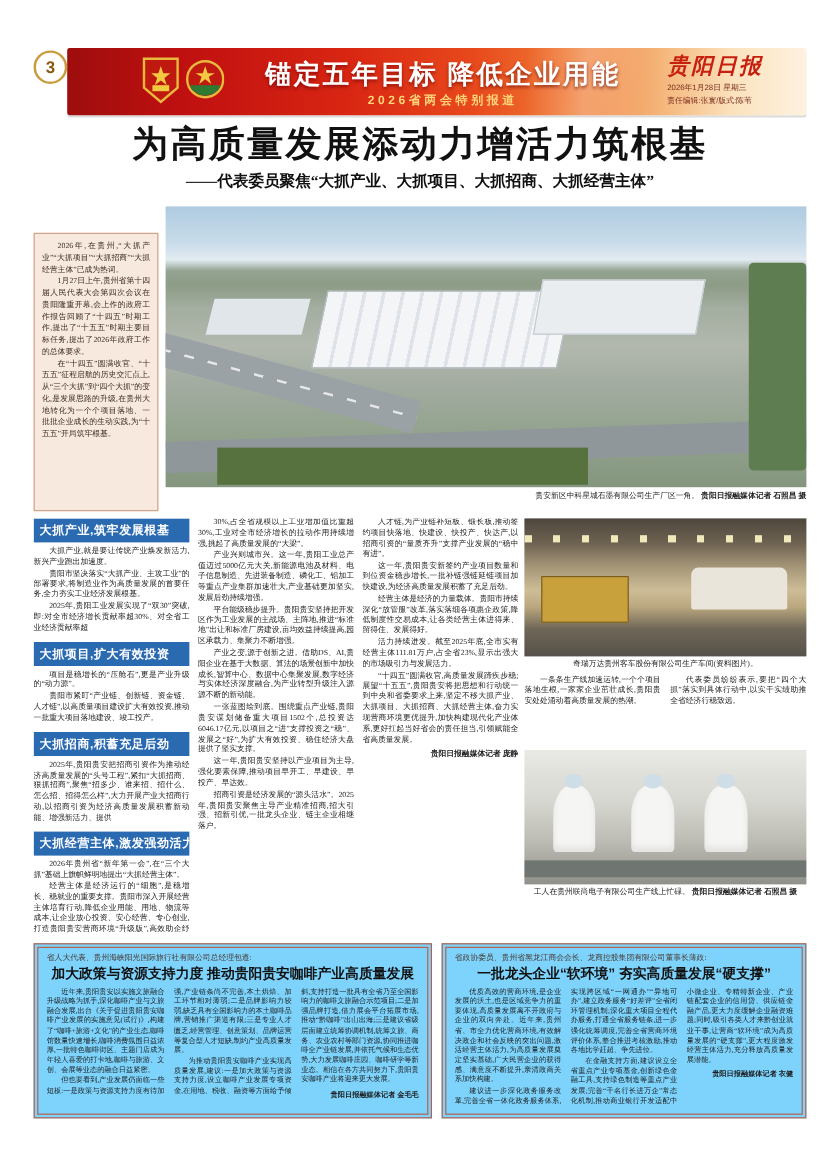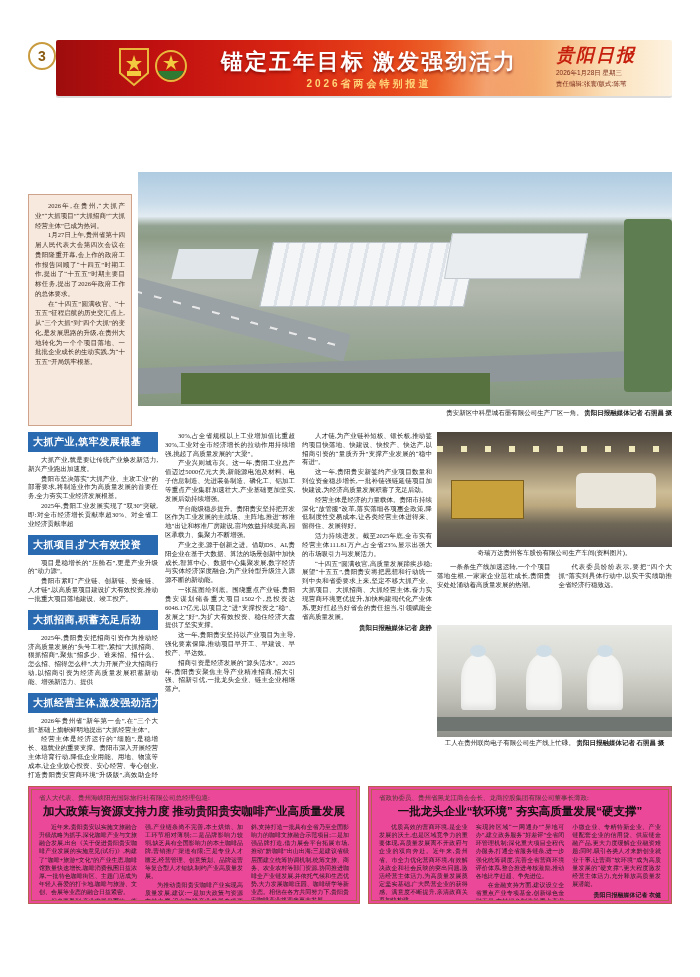--- a/index.html
+++ b/index.html
@@ -76,21 +76,21 @@
   .rail-cap{font-size:6.5px;color:#222;text-align:center;margin:2px 0 4px;height:10px;overflow:hidden;}
   .rail-mid{height:58px;overflow:hidden;column-count:2;column-gap:8px;margin-bottom:4px;}
   .rp2{height:112px;background:linear-gradient(180deg,#e9e9e5 0%,#d7d7d1 38%,#bcbcb4 68%,#90908a 100%);}
   .worker{position:absolute;top:26%;width:15%;height:50%;background:#f5f5f3;border-radius:45% 45% 8% 8%;
         box-shadow:inset 0 -4px 6px rgba(0,0,0,.08);}
   .worker:before{content:"";position:absolute;left:28%;top:-16%;width:44%;height:22%;background:#cfdde6;border-radius:50%;}
   .w1{left:10%;} .w2{left:38%;} .w3{left:64%;}
   .bench{position:absolute;left:0;bottom:5%;width:100%;height:13%;background:#6f7570;}
 
   
-  .bbox{position:absolute;top:786px;height:118px;background:#ec4899;border:4px double #b4614d;
+  .bbox{position:absolute;top:786px;height:146px;background:#7dd3fc;border:4px double #b4614d;
         box-sizing:border-box;padding:4px 7px;overflow:hidden;}
   .bbox-left{left:28px;width:332px;}
   .bbox-right{left:368px;width:304px;}
   .kicker{font-size:6.5px;color:#4a3a32;margin:0 0 1px;}
   .b-headline{font-size:11.5px;font-weight:900;color:#111;text-align:center;margin:1px 0 4px;
         font-family:"Liberation Sans","DejaVu Sans",sans-serif;}
   .b-body{column-count:3;column-gap:8px;height:114px;overflow:hidden;}
   .b-body .para{font-size:6px;line-height:1.36;}
   .b-body .byline{font-size:6px;}
 </style>
@@ -104,29 +104,31 @@
     <svg class="emblem" style="left:62px" viewBox="0 0 32 40">
       <path d="M2 2 h28 v24 l-14 12 -14 -12 z" fill="#c01a10" stroke="#e8b93c" stroke-width="2"></path>
       <polygon points="16,8 18,14 24,14 19,18 21,24 16,20 11,24 13,18 8,14 14,14" fill="#f3c93f"></polygon>
       <rect x="9" y="24" width="14" height="5" fill="#f3c93f"></rect>
     </svg>
     <svg class="emblem" style="left:99px" viewBox="0 0 32 40">
       <circle cx="16" cy="19" r="15" fill="#c01a10" stroke="#e8b93c" stroke-width="2"></circle>
       <path d="M3 24 a14 14 0 0 0 26 0 z" fill="#2f7a33"></path>
       <polygon points="16,8 18,14 24,14 19,17 21,23 16,19 11,23 13,17 8,14 14,14" fill="#f3c93f"></polygon>
     </svg>
-    <div class="banner-title">锚定五年目标  激发强劲活力</div>
+    <div class="banner-title">锚定五年目标  降低企业用能</div>
     <div class="banner-sub">2026省两会特别报道</div>
     <div class="masthead">
       <div class="m-name">贵阳日报</div>
       <div class="m-line">2026年1月28日 星期三</div>
       <div class="m-line">责任编辑:张寰/版式:陈苇</div>
     </div>
   </div>
 
+  <div class="headline">为高质量发展添动力增活力筑根基</div>
+  <div class="deck">——代表委员聚焦“大抓产业、大抓项目、大抓招商、大抓经营主体”</div>
 
   <div class="intro-box">
       <p class="para">2026年,在贵州,“大抓产业”“大抓项目”“大抓招商”“大抓经营主体”已成为热词。</p>
       <p class="para">1月27日上午,贵州省第十四届人民代表大会第四次会议在贵阳隆重开幕,会上作的政府工作报告回顾了“十四五”时期工作,提出了“十五五”时期主要目标任务,提出了2026年政府工作的总体要求。</p>
       <p class="para">在“十四五”圆满收官、“十五五”征程启航的历史交汇点上,从“三个大抓”到“四个大抓”的变化,是发展思路的升级,在贵州大地转化为一个个项目落地、一批批企业成长的生动实践,为“十五五”开局筑牢根基。</p>
     </div>
 
   <div class="photo-main">
     <div class="pm-b1"></div>
     <div class="pm-b2"></div>

